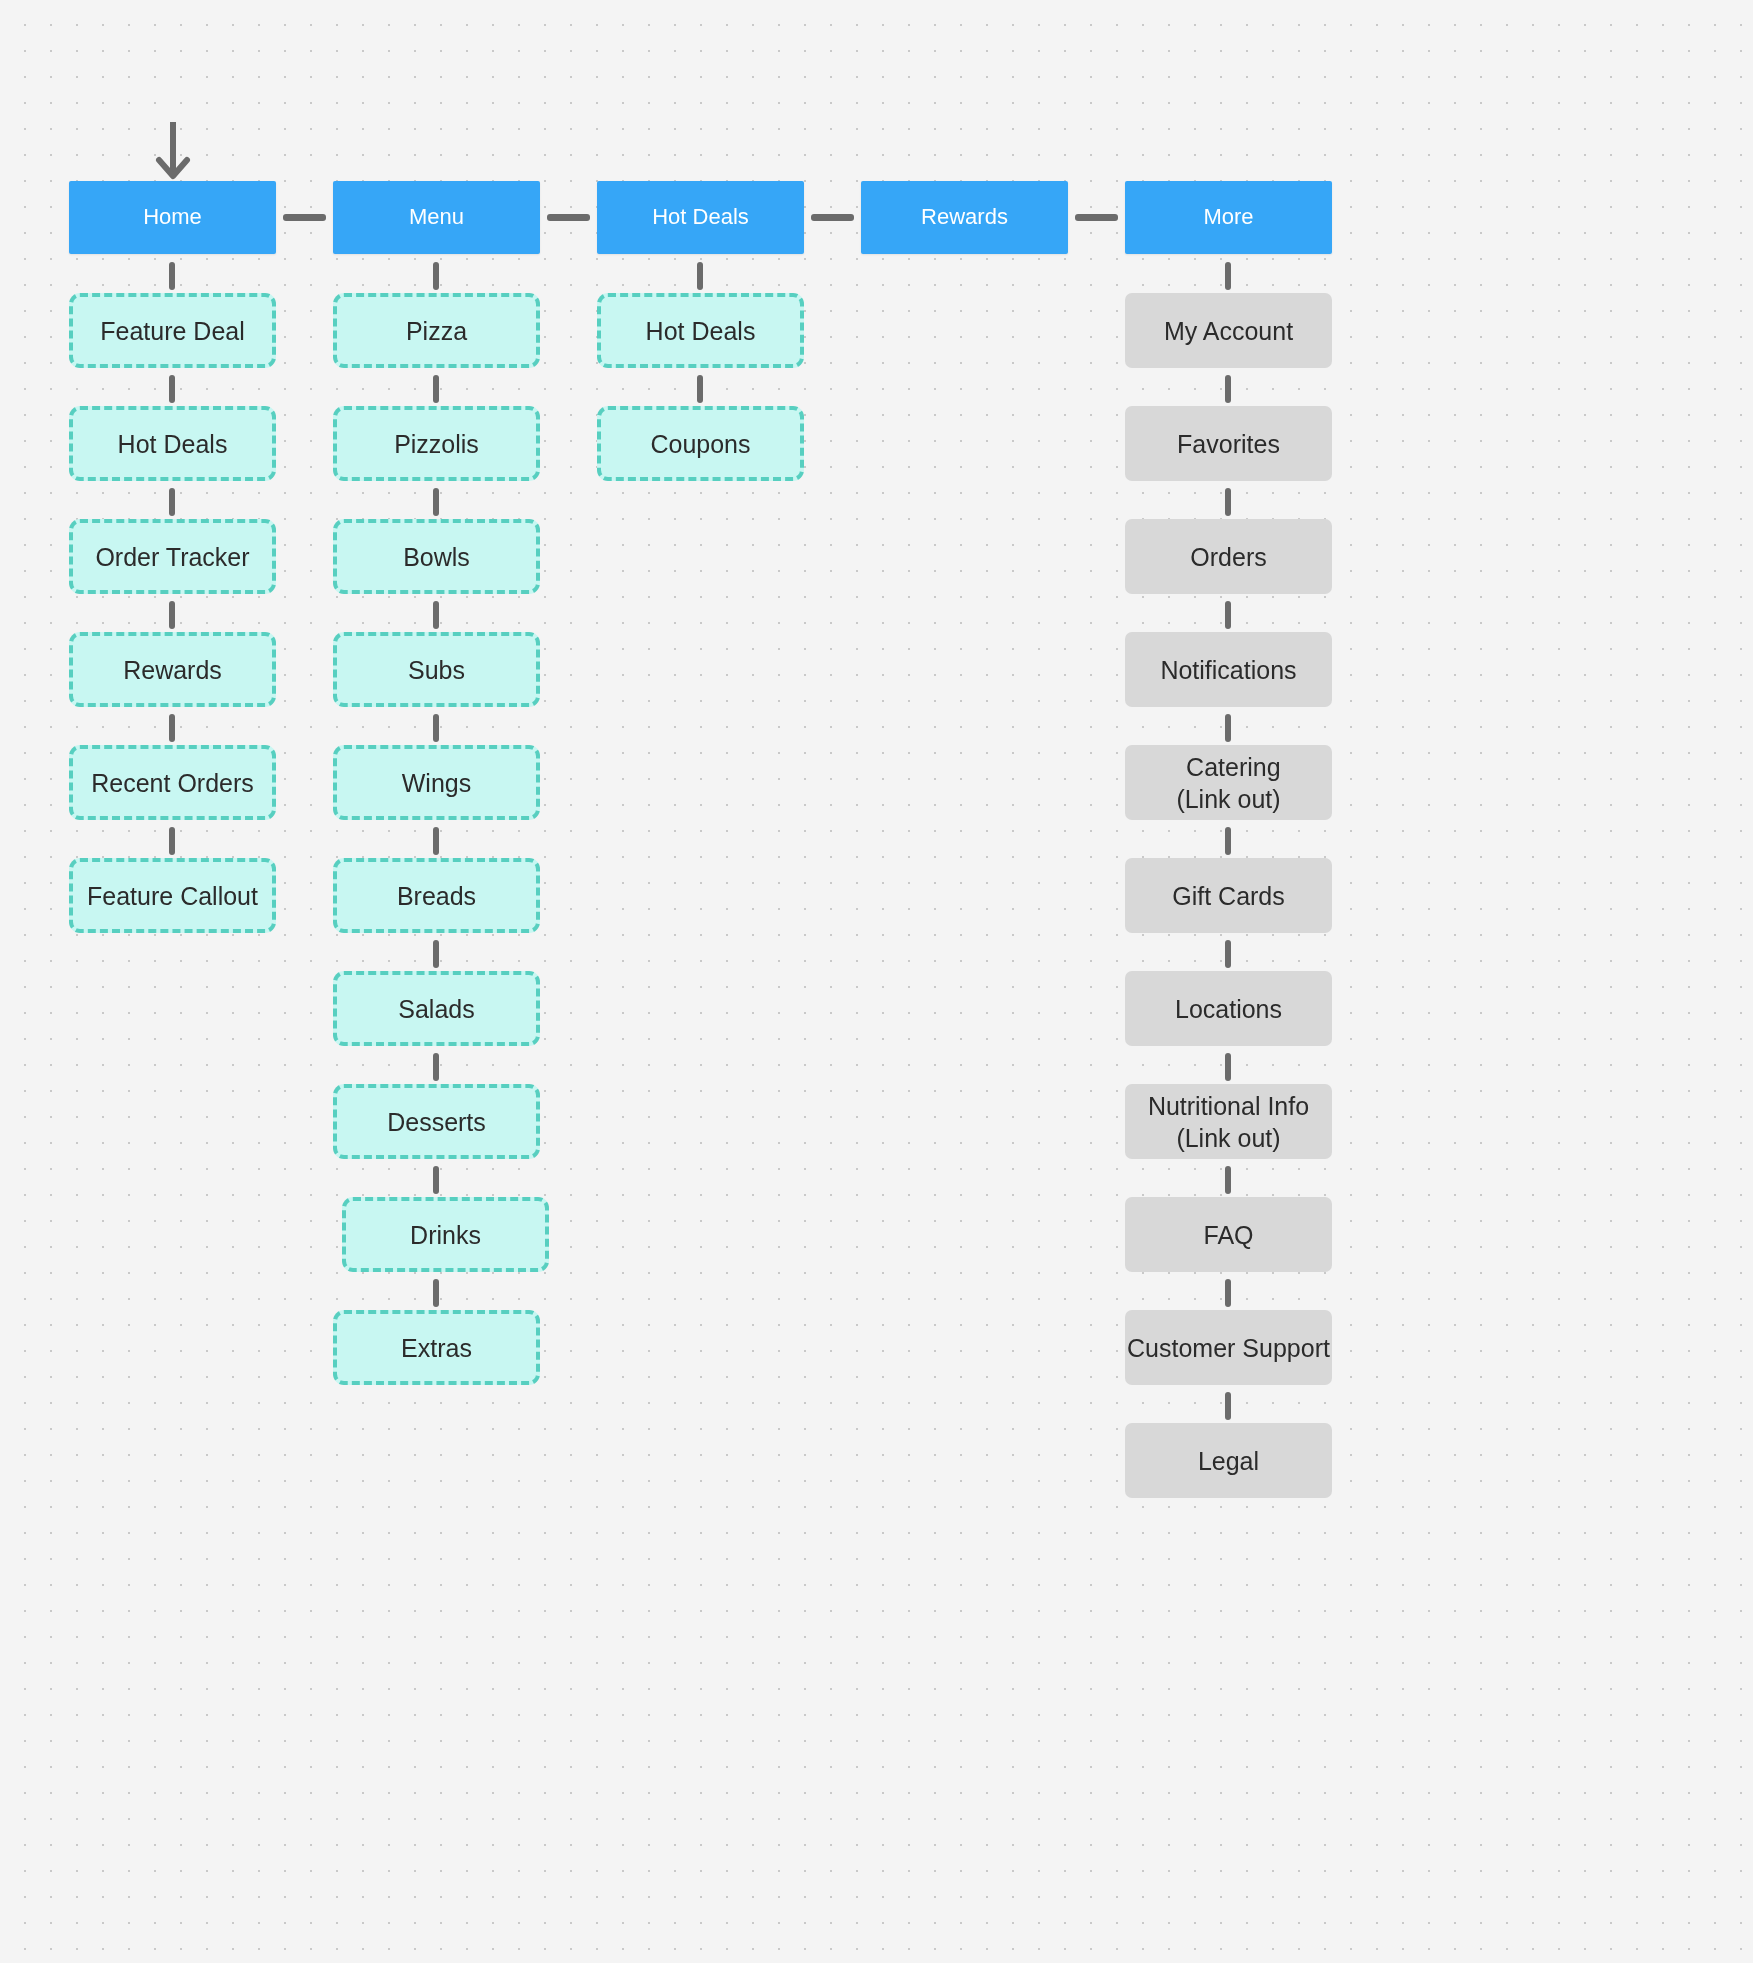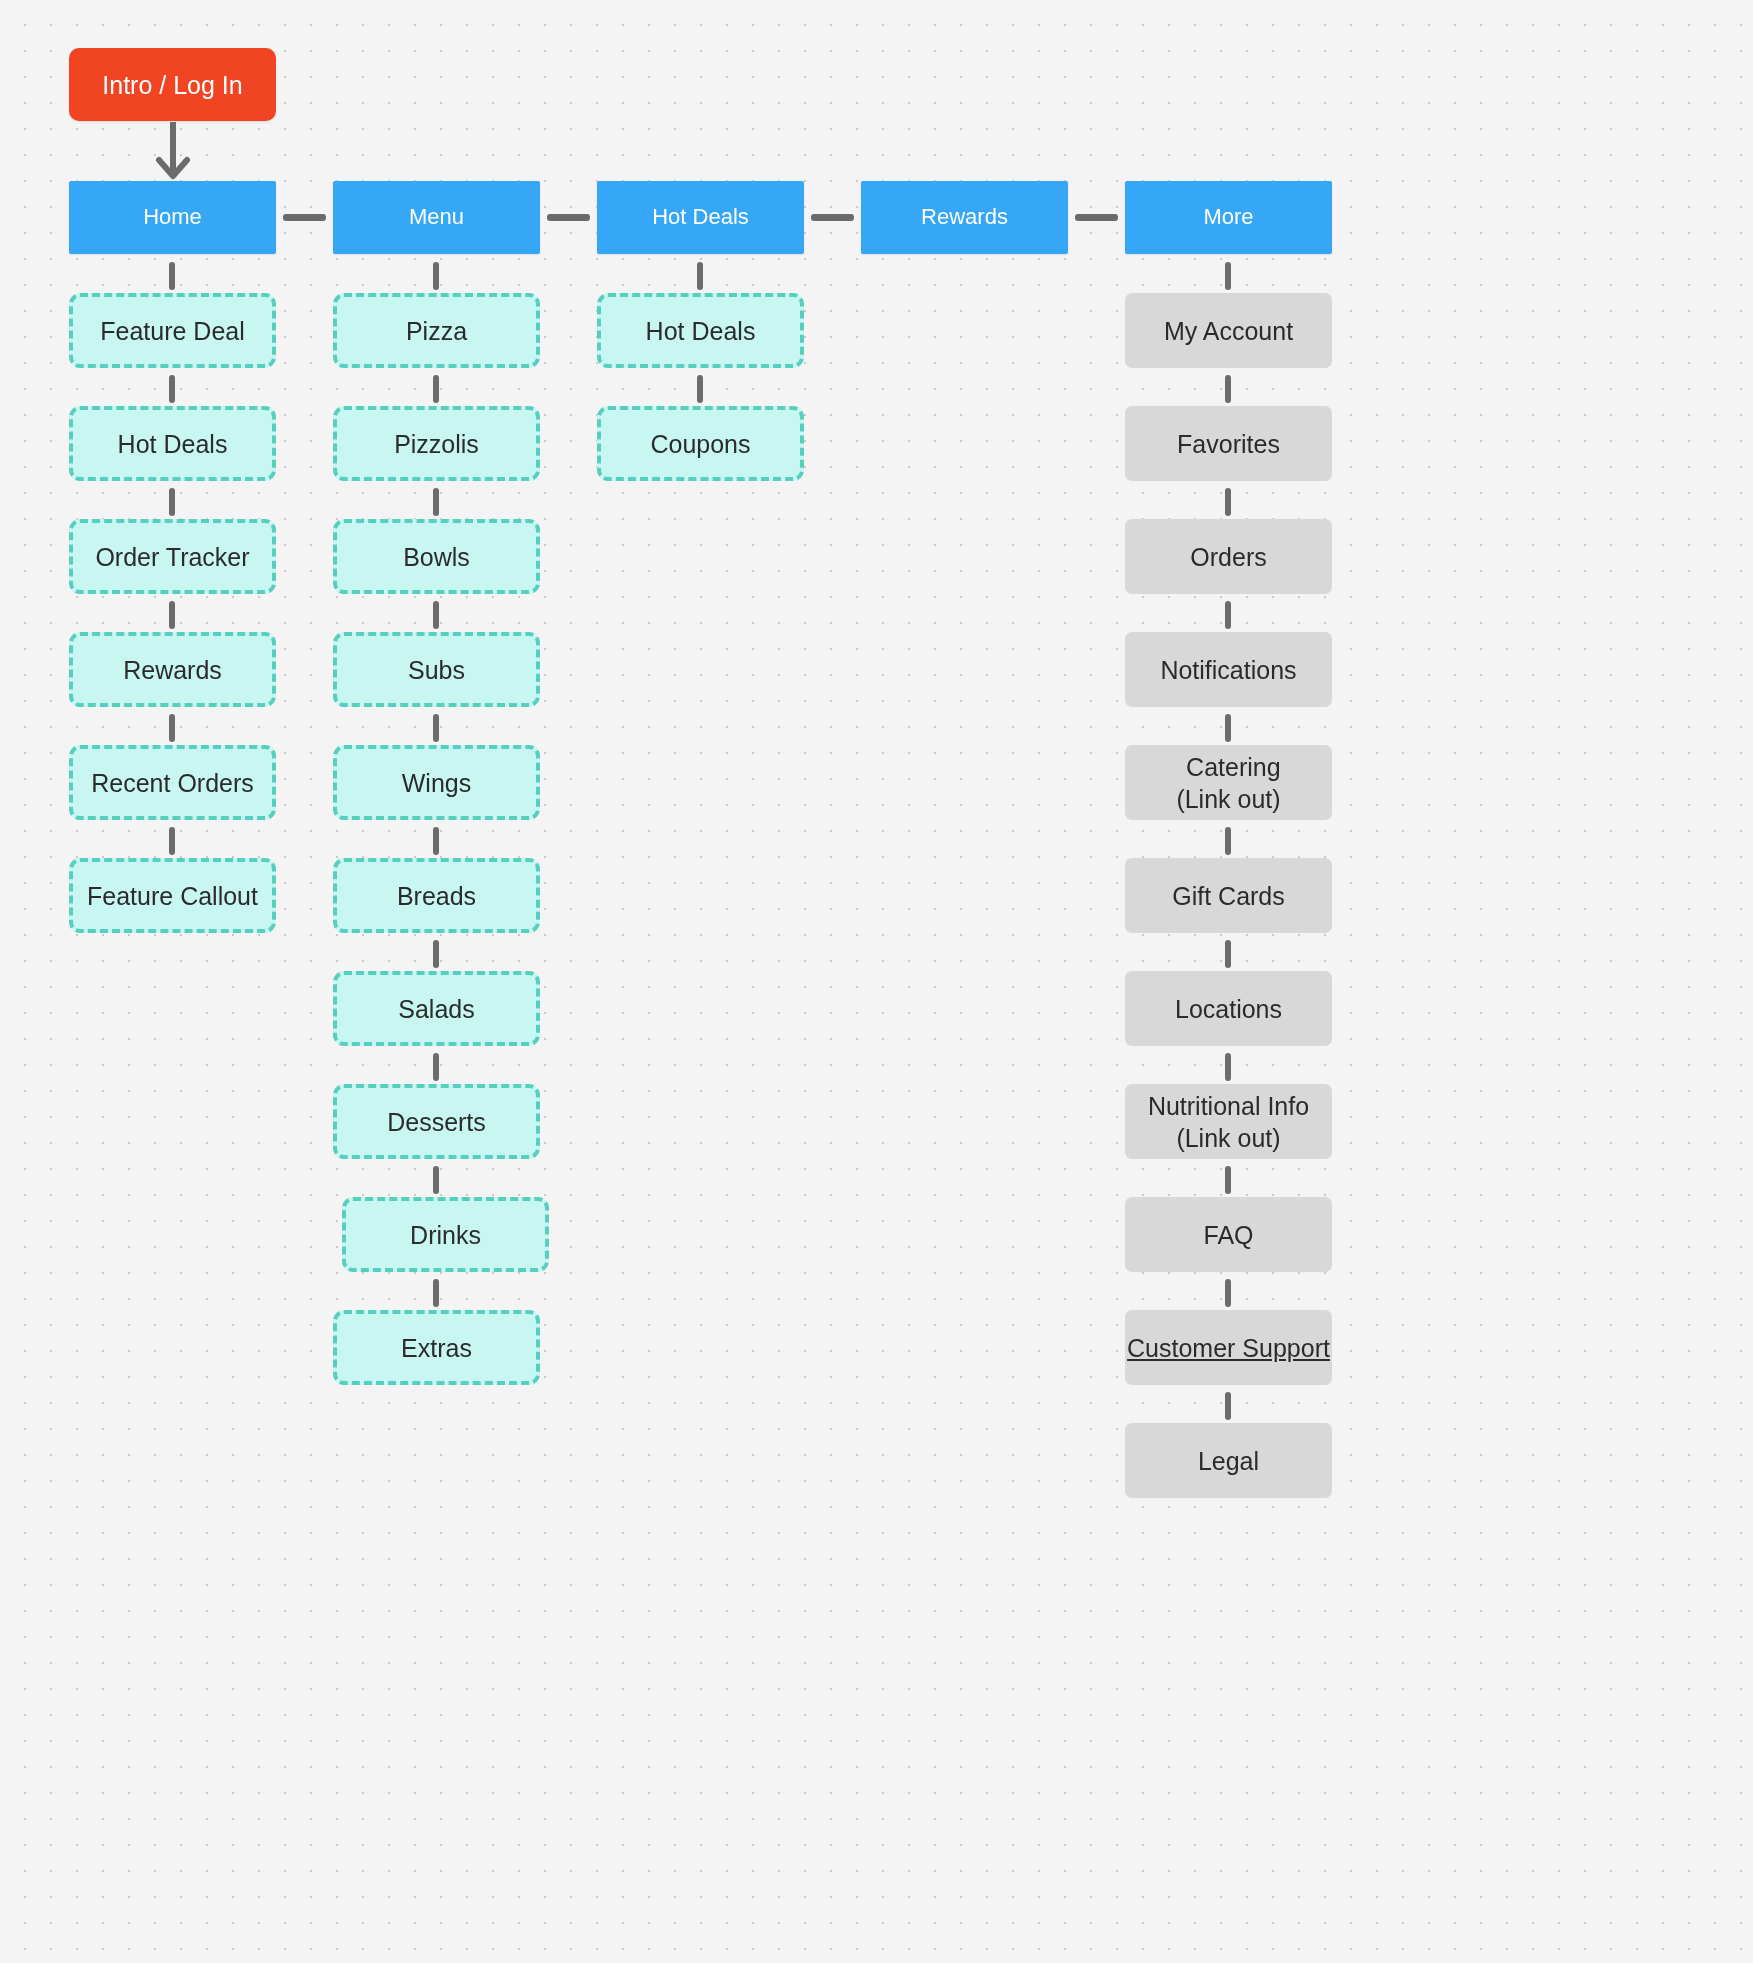--- a/index.html
+++ b/index.html
@@ -89,23 +89,20 @@
   }
   .arrow-down svg { display: block; }
 
   .node-label { pointer-events: none; white-space: pre-line; }
 </style>
 </head>
 <body>
 
 <div id="canvas">
 
-  <div class="node node-intro" style="left:69px; top:48px; width:207px; height:73px;">
-    <span class="node-label">Intro / Log In</span>
-  </div>
 
   <div class="arrow-down" style="left:153px; top:122px;">
     <svg width="40" height="58" viewBox="0 0 40 58">
       <line x1="20" y1="0" x2="20" y2="48" stroke="#6b6b6b" stroke-width="6" stroke-linecap="round"></line>
       <polyline points="6,38 20,54 34,38" fill="none" stroke="#6b6b6b" stroke-width="6" stroke-linecap="round" stroke-linejoin="round"></polyline>
     </svg>
   </div>
 
   <div class="node node-nav" style="left:69px; top:181px; width:207px; height:73px;">
     <span class="node-label">Home</span>
@@ -235,21 +232,21 @@
   <div class="conn conn-v" style="left:1225px; top:1053px; height:28px;"></div>
   <div class="node node-more" style="left:1125px; top:1084px; width:207px; height:75px;">
     <span class="node-label">Nutritional Info
 (Link out)</span>
   </div>
   <div class="conn conn-v" style="left:1225px; top:1166px; height:28px;"></div>
   <div class="node node-more" style="left:1125px; top:1197px; width:207px; height:75px;">
     <span class="node-label">FAQ</span>
   </div>
   <div class="conn conn-v" style="left:1225px; top:1279px; height:28px;"></div>
-  <div class="node node-more" style="left:1125px; top:1310px; width:207px; height:75px;text-decoration:underline;">
+  <div class="node node-more" style="left:1125px; top:1310px; width:207px; height:75px;">
     <span class="node-label">Customer Support</span>
   </div>
   <div class="conn conn-v" style="left:1225px; top:1392px; height:28px;"></div>
   <div class="node node-more" style="left:1125px; top:1423px; width:207px; height:75px;">
     <span class="node-label">Legal</span>
   </div>
 
 </div>
 
 </body></html>

